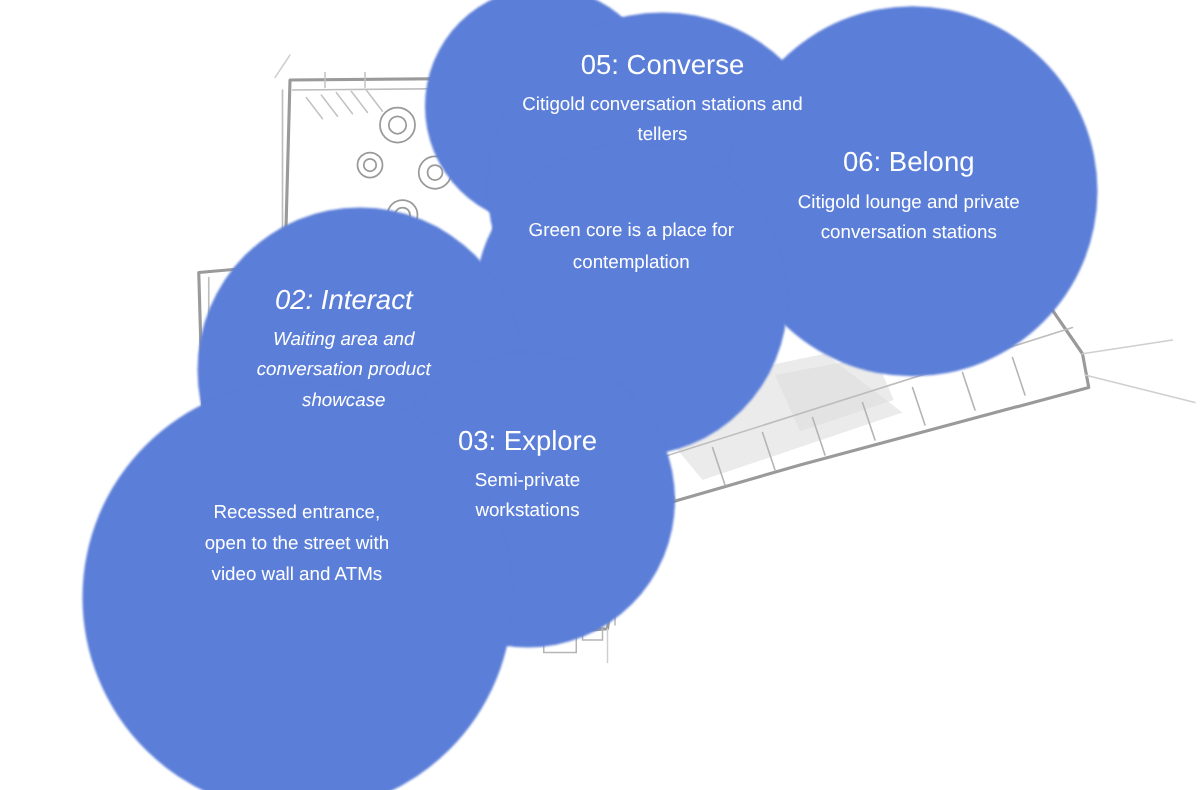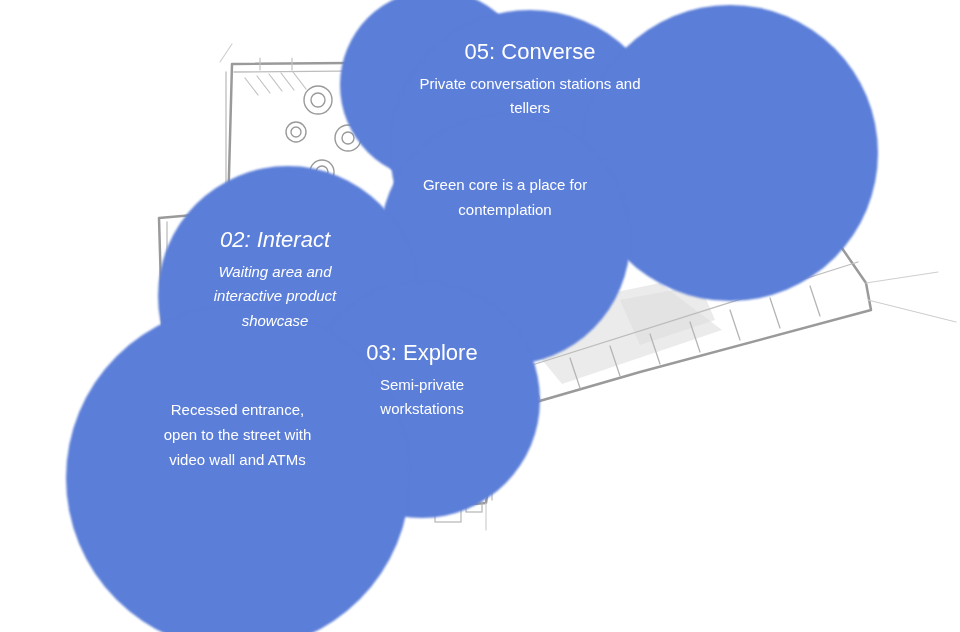--- a/index.html
+++ b/index.html
@@ -109,28 +109,32 @@
     <div class="zone zone-6" style="background: rgb(91, 126, 216);"></div>
     <div class="zone zone-4" style="background: rgb(91, 126, 216);"></div>
     <div class="zone zone-2" style="background: rgb(91, 126, 216);"></div>
     <div class="zone zone-3" style="background: rgb(91, 126, 216);"></div>
     <div class="zone zone-1" style="background: rgb(91, 126, 216);"></div>
   </div>
 
   <div class="label-layer">
     <div class="zone-label label-5">
       <div class="zone-title">05: Converse</div>
-      <div class="zone-desc">Private conversation stations and tellers</div>
+      <div class="zone-desc">Citigold conversation stations and tellers</div>
+    </div>
+    <div class="zone-label label-6">
+      <div class="zone-title">06: Belong</div>
+      <div class="zone-desc">Citigold lounge and private conversation stations</div>
     </div>
     <div class="zone-label label-4">
       <div class="zone-desc">Green core is a place for contemplation</div>
     </div>
     <div class="zone-label label-2">
       <div class="zone-title">02: Interact</div>
-      <div class="zone-desc">Waiting area and interactive product showcase</div>
+      <div class="zone-desc">Waiting area and conversation product showcase</div>
     </div>
     <div class="zone-label label-3">
       <div class="zone-title">03: Explore</div>
       <div class="zone-desc">Semi-private workstations</div>
     </div>
     <div class="zone-label label-1">
       <div class="zone-desc">Recessed entrance, open to the street with video wall and ATMs</div>
     </div>
   </div>
 

